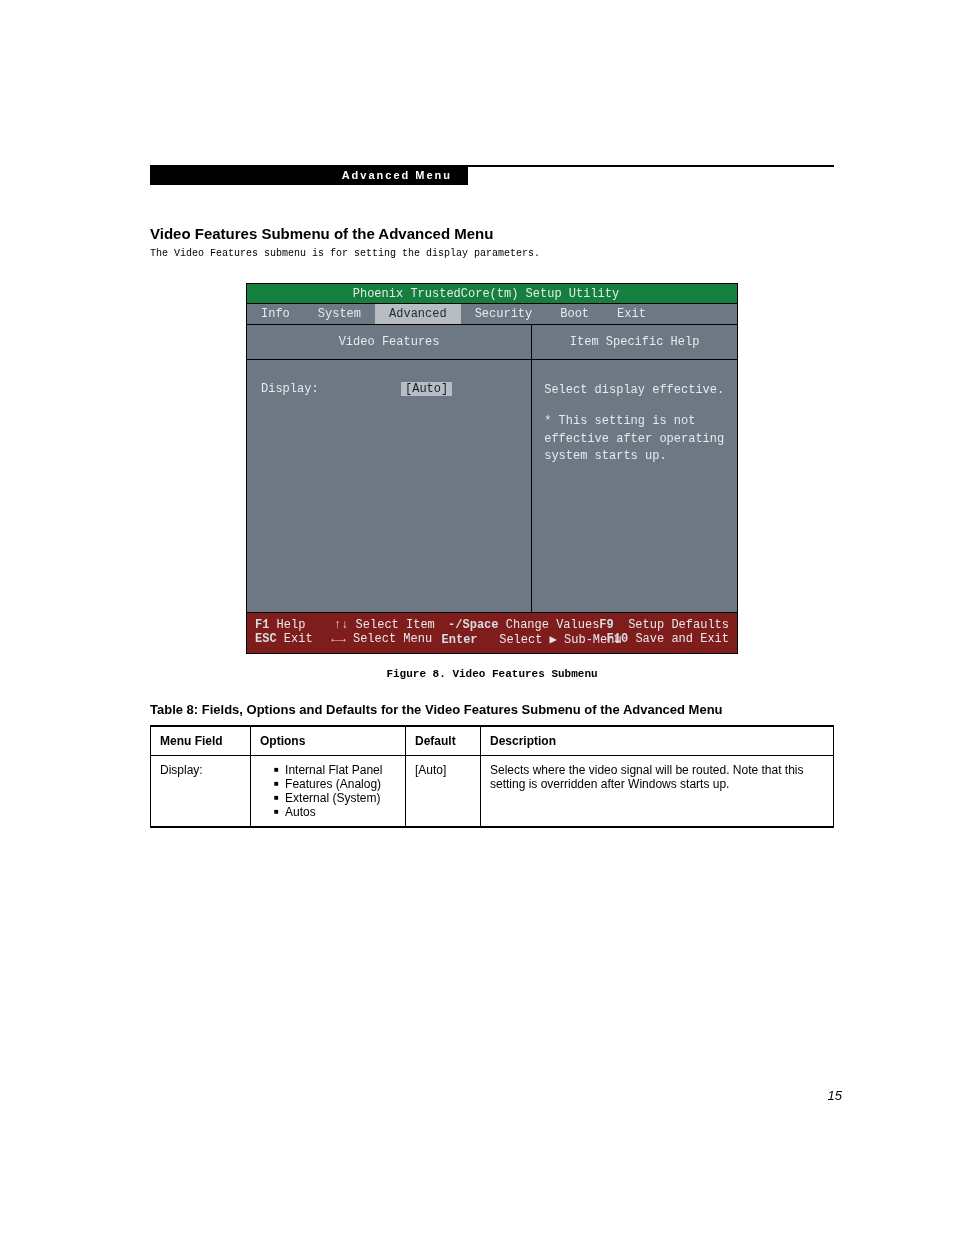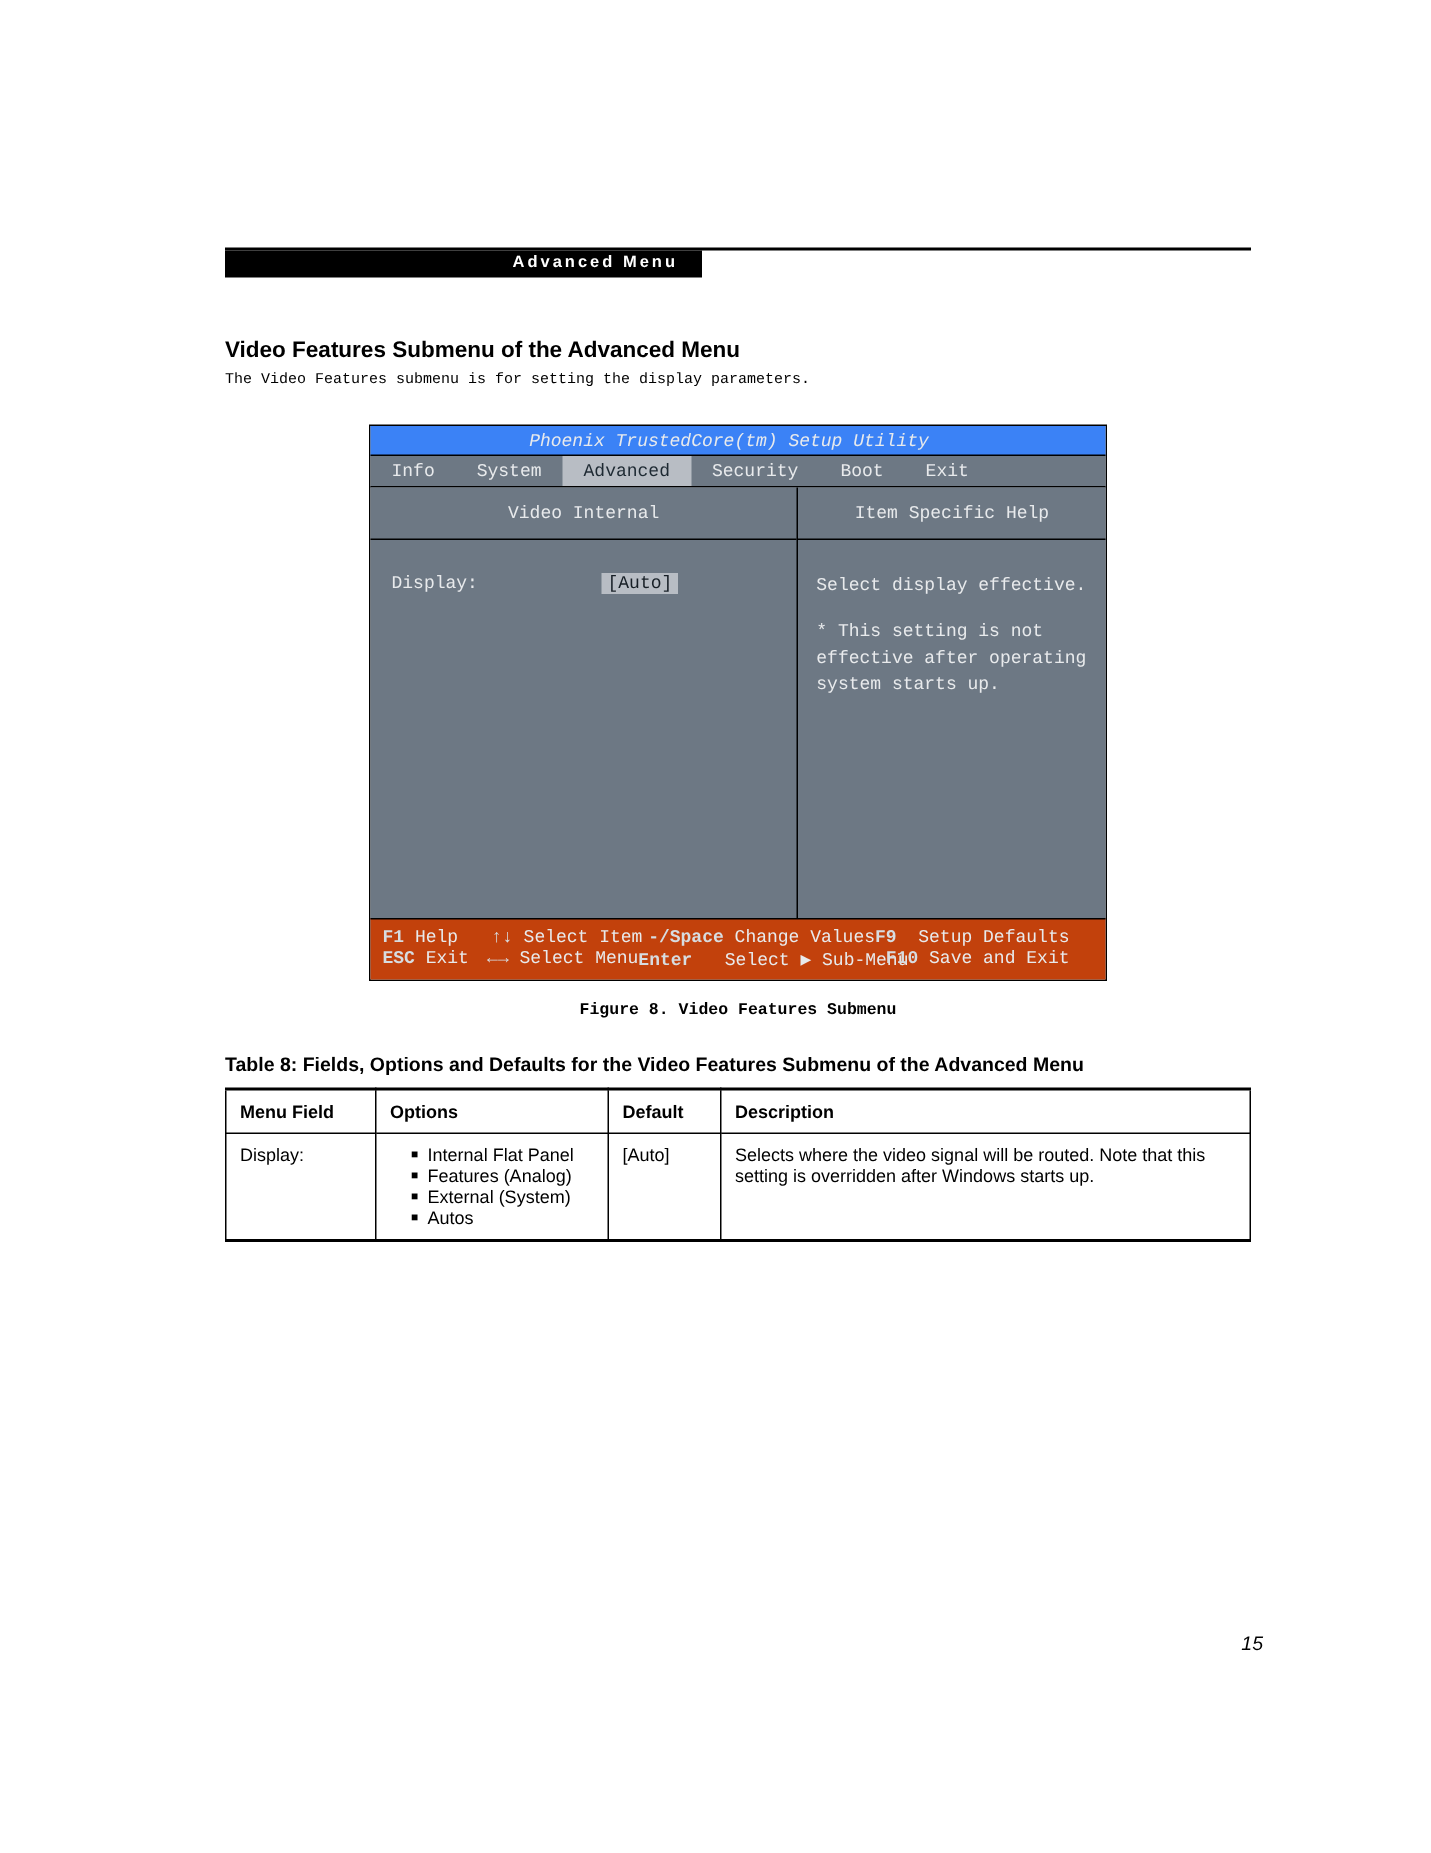--- a/index.html
+++ b/index.html
@@ -49,26 +49,25 @@
   }
   .bios-box {
     margin: 0 auto;
     width: 490px;
     border: 1px solid #000;
     font-family: "Courier New", Courier, monospace;
     font-size: 12px;
     color: #cfd3d6;
   }
   .bios-title {
-    background: #3b82f6;
+    background: #15803d;
     color: #e8eaec;
     text-align: center;
     padding: 3px 12px 2px 0;
     border-bottom: 1px solid #000;
-    font-style: italic;
   }
   .bios-tabs {
     background: #6d7884;
     display: flex;
     border-bottom: 1px solid #000;
   }
   .bios-tab {
     padding: 3px 14px;
     color: #e8eaec;
   }
@@ -105,23 +104,23 @@
     color: #171f26;
     padding: 0 4px;
   }
   .bios-help-body {
     padding: 22px 12px 10px 12px;
     min-height: 220px;
     color: #e8eaec;
     line-height: 1.45;
   }
   .bios-footer {
-    background: #c2410c;
+    background: #7f1d1d;
     border-top: 1px solid #000;
-    padding: 5px 24px 6px 8px;
+    padding: 5px 8px 6px 8px;
     color: #e8eaec;
   }
   .bios-footer .row { display: flex; }
   .bios-footer .cell { white-space: pre; }
   .bios-footer .key { color: #d7dce0; font-weight: bold; }
   .fig-caption {
     text-align: center;
     font-family: Liberation Mono, monospace;
     font-weight: bold;
     font-size: 11px;
@@ -183,21 +182,21 @@
       <div class="bios-tab">Info</div>
       <div class="bios-tab">System</div>
       <div class="bios-tab sel">Advanced</div>
       <div class="bios-tab">Security</div>
       <div class="bios-tab">Boot</div>
       <div class="bios-tab">Exit</div>
     </div>
 
     <div class="bios-main">
       <div class="bios-left">
-        <div class="bios-sub-title">Video Internal</div>
+        <div class="bios-sub-title">Video Features</div>
         <div class="bios-body">
           <div class="field-row">
             <span class="field-label">Display:</span>
             <span class="field-val">[Auto]</span>
           </div>
         </div>
       </div>
       <div class="bios-right">
         <div class="bios-sub-title">Item Specific Help</div>
         <div class="bios-help-body">

